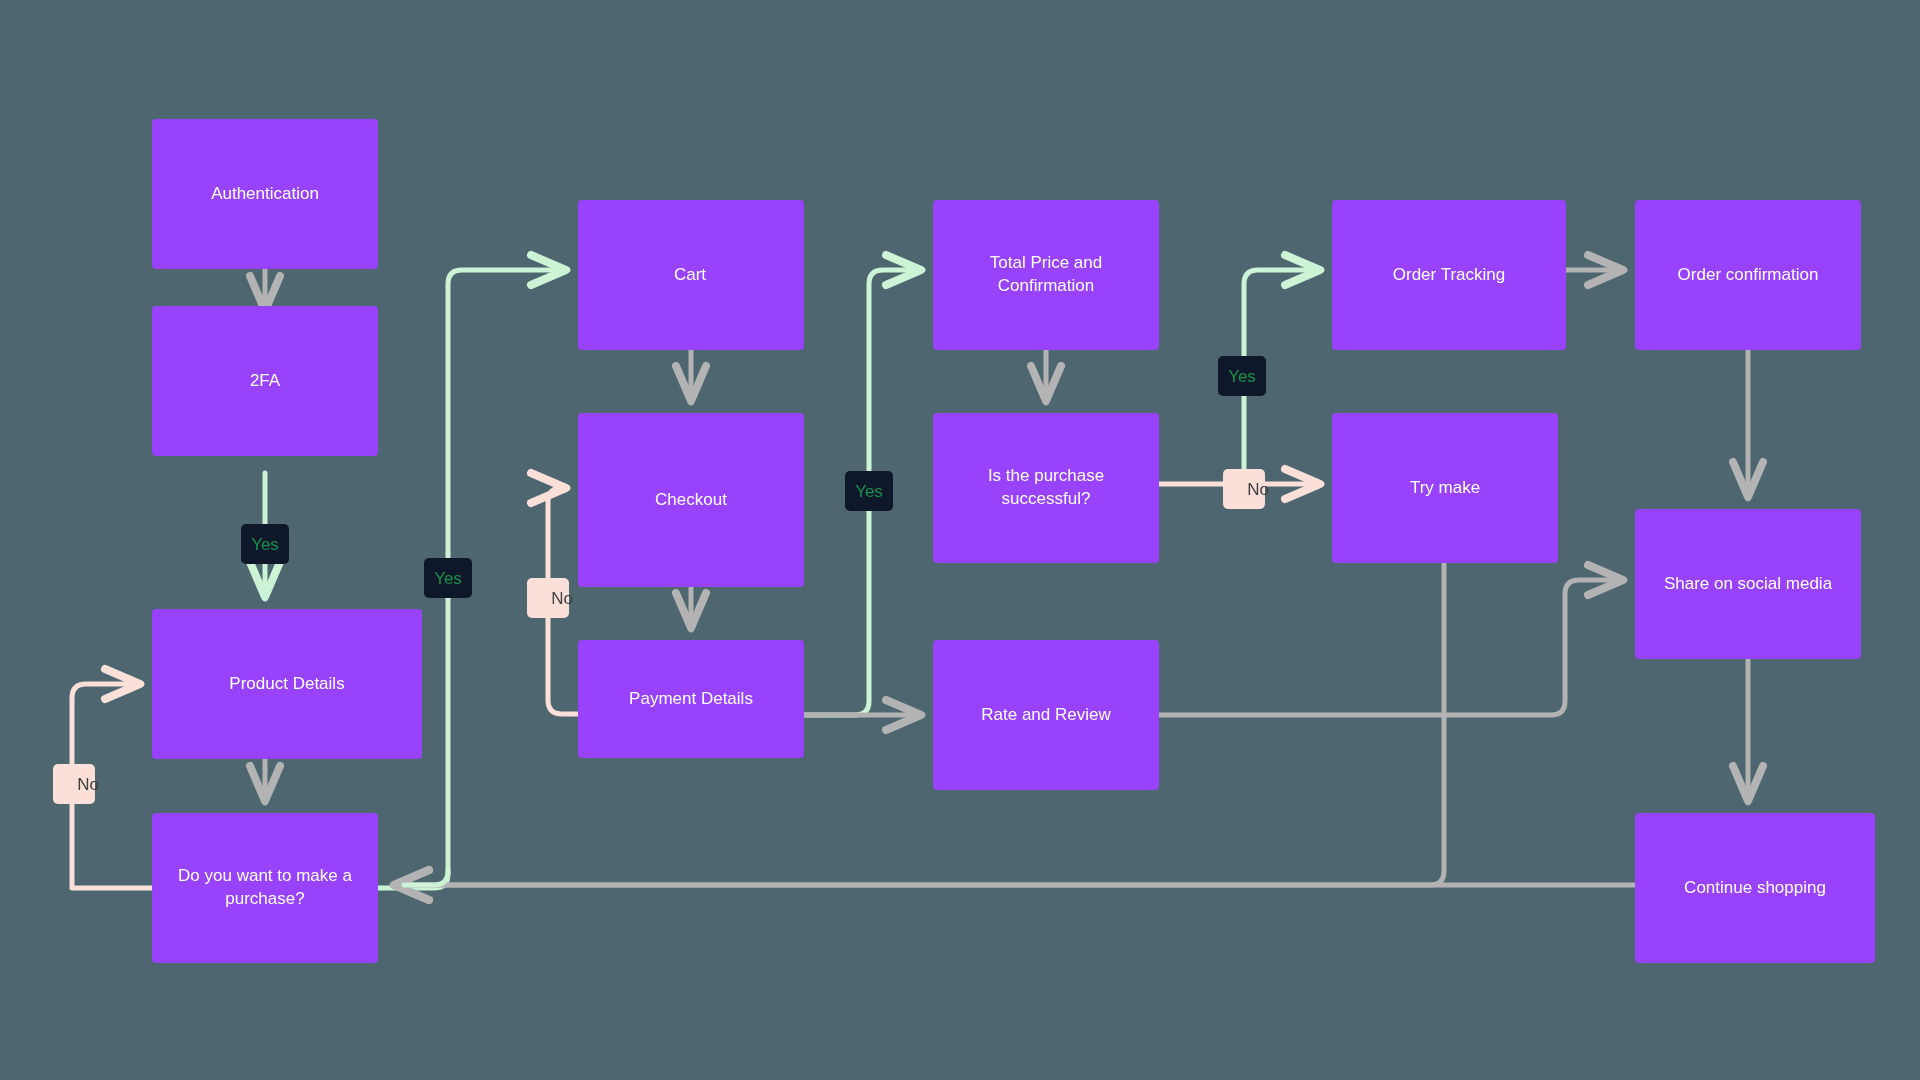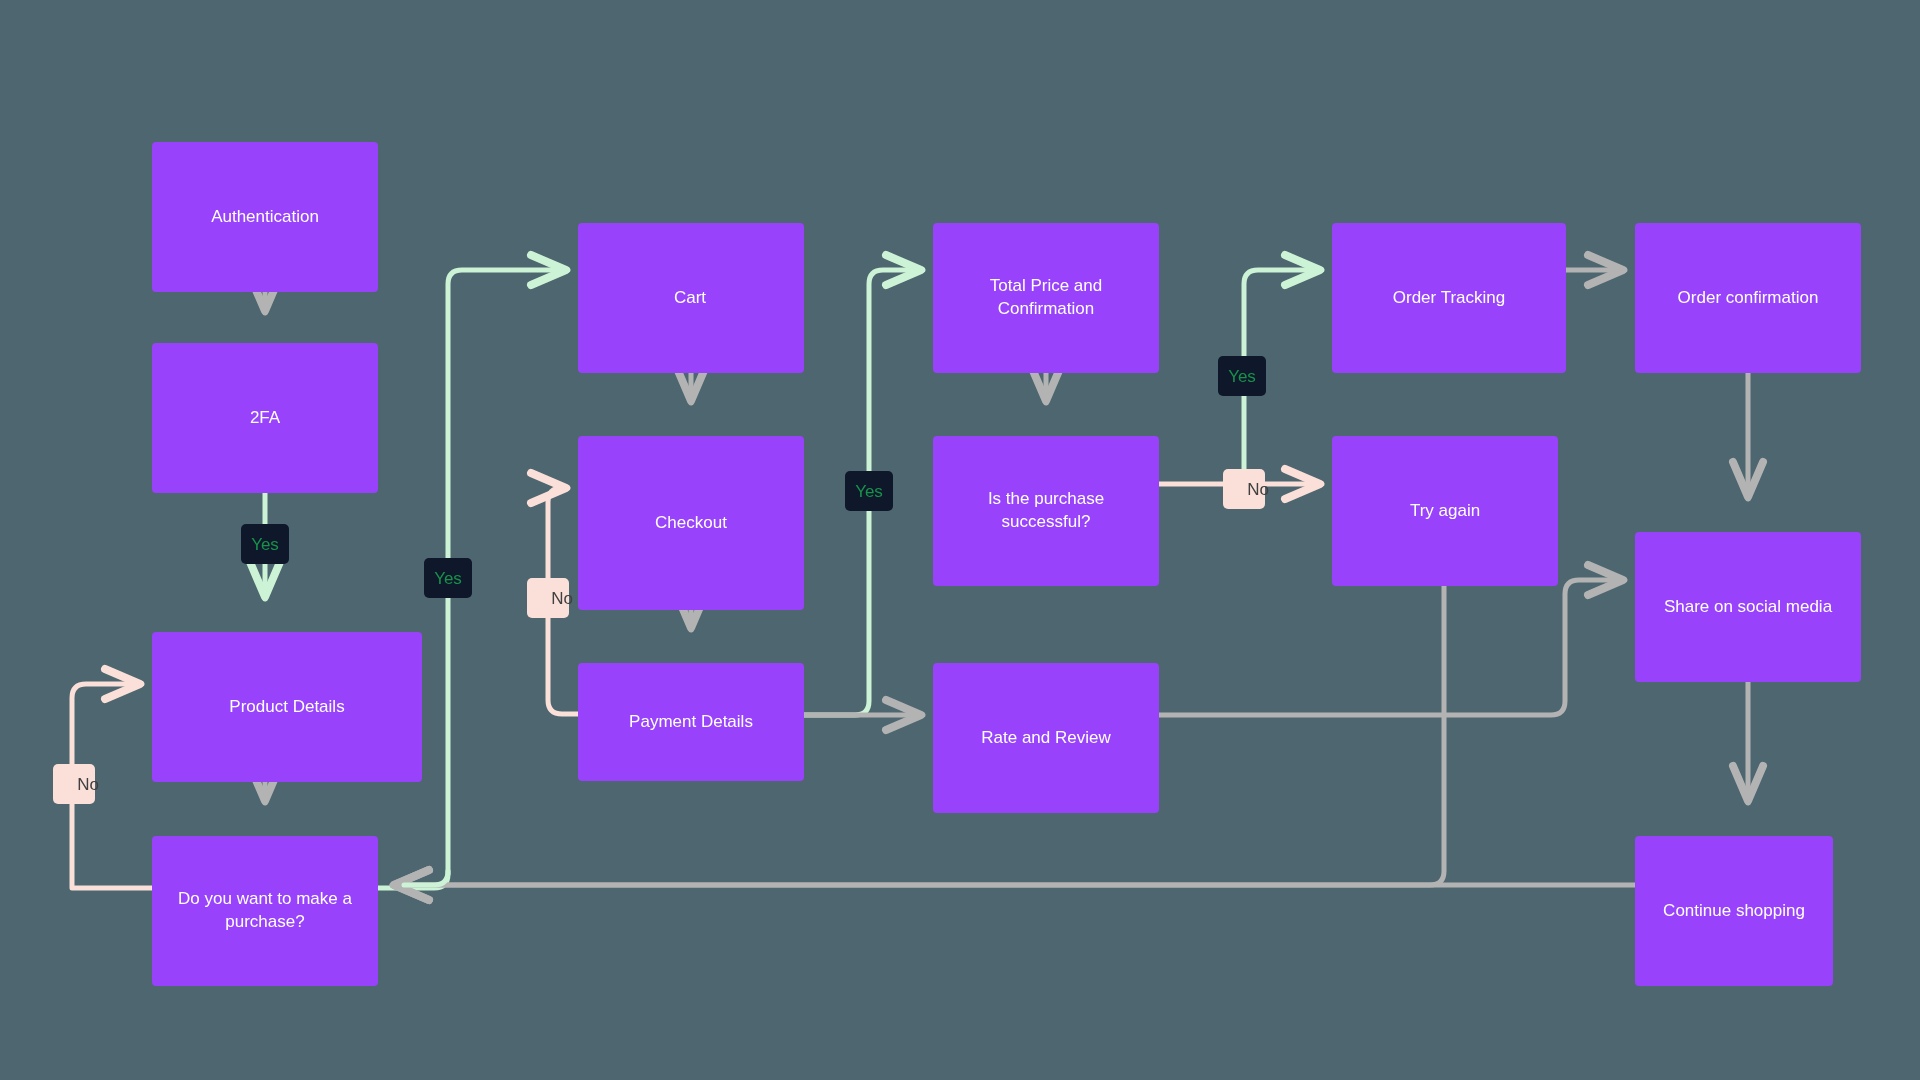--- a/index.html
+++ b/index.html
@@ -30,21 +30,20 @@
     color: #ffffff;
     display: flex;
     align-items: center;
     justify-content: center;
     text-align: center;
     font-size: 17px;
     line-height: 1.35;
     box-sizing: border-box;
     padding: 6px 10px;
     z-index: 3;
-    margin-top: 23px;
   }
   .edge-label {
     position: absolute;
     border-radius: 5px;
     font-size: 17px;
     line-height: 1;
     display: flex;
     align-items: center;
     justify-content: center;
     padding: 0;
@@ -122,21 +121,21 @@
 
       <path d="M448,874 L448,871 Q448,885 434,885 L404,885" stroke="#cdf3d6"></path>
 
     </g>
   </svg>
 
   <div class="node" style="left:152px;top:119px;width:226px;height:150px;">
     <span>Authentication</span>
   </div>
 
-  <div class="node" style="left:152px;top:320px;width:226px;height:150px;">
+  <div class="node" style="left:152px;top:306px;width:226px;height:150px;">
     <span>2FA</span>
   </div>
 
   <div class="node" style="left:152px;top:609px;width:270px;height:150px;">
     <span>Product Details</span>
   </div>
 
   <div class="node" style="left:152px;top:813px;width:226px;height:150px;">
     <span>Do you want to make a purchase?</span>
   </div>
@@ -163,32 +162,32 @@
 
   <div class="node" style="left:933px;top:640px;width:226px;height:150px;">
     <span>Rate and Review</span>
   </div>
 
   <div class="node" style="left:1332px;top:200px;width:234px;height:150px;justify-content:center;">
     <span>Order Tracking</span>
   </div>
 
   <div class="node" style="left:1332px;top:413px;width:226px;height:150px;">
-    <span>Try again</span>
+    <span>Try make</span>
   </div>
 
   <div class="node" style="left:1635px;top:200px;width:226px;height:150px;">
     <span>Order confirmation</span>
   </div>
 
   <div class="node" style="left:1635px;top:509px;width:226px;height:150px;">
     <span>Share on social media</span>
   </div>
 
-  <div class="node" style="left:1635px;top:813px;width:198px;height:150px;">
+  <div class="node" style="left:1635px;top:813px;width:240px;height:150px;">
     <span>Continue shopping</span>
   </div>
 
   <div class="edge-label yes" style="left:241px;top:524px;width:48px;height:40px;">
     <span>Yes</span>
   </div>
 
   <div class="edge-label no" style="left:53px;top:764px;width:42px;height:40px;">
     <span>No</span>
   </div>

